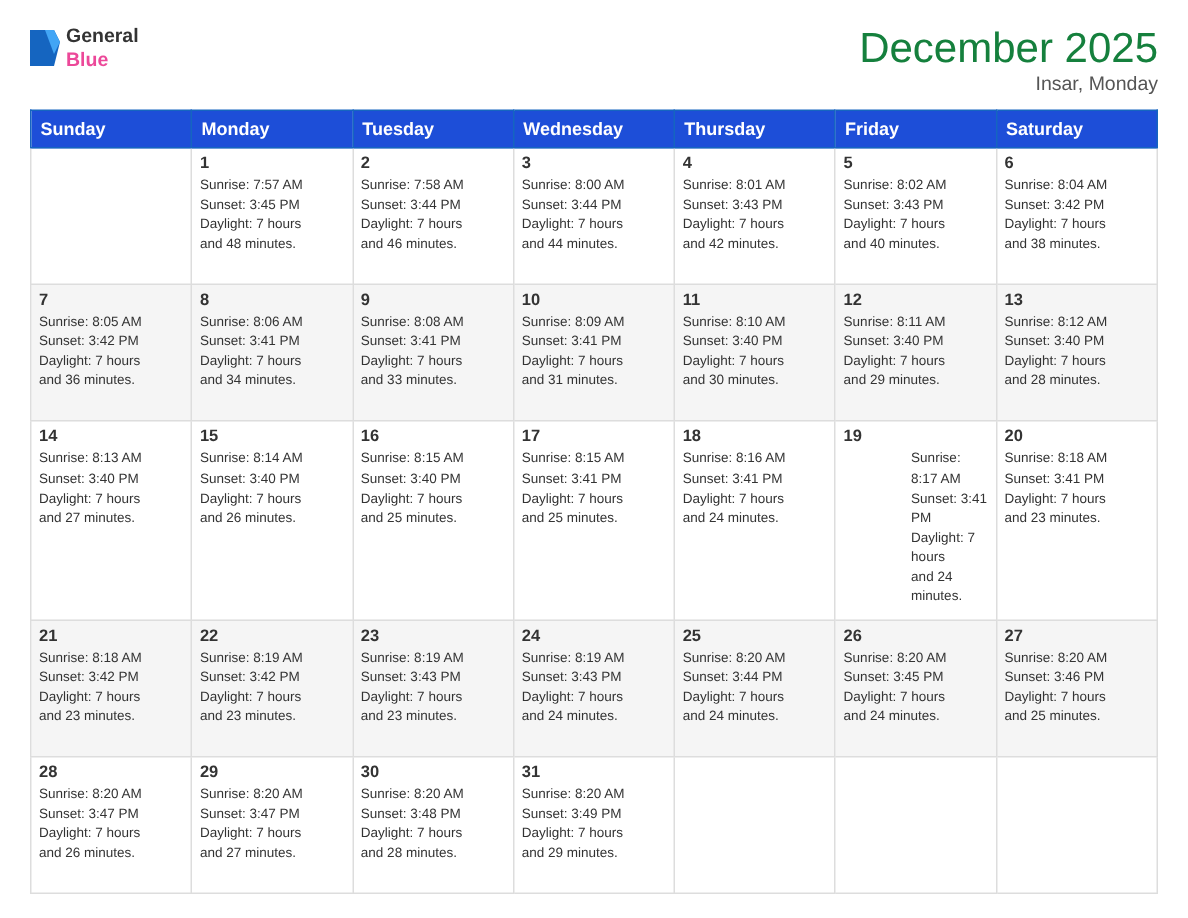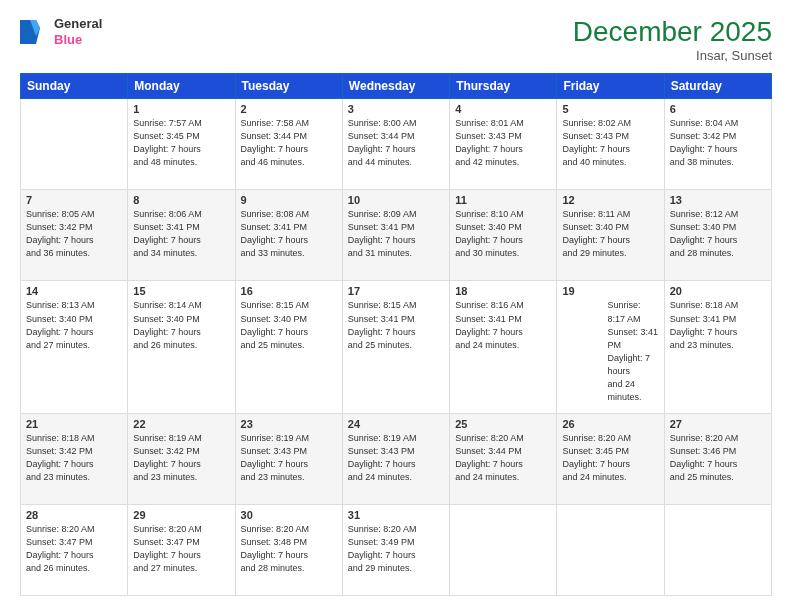--- a/index.html
+++ b/index.html
@@ -19,21 +19,21 @@
     }
     .header {
       display: flex;
       justify-content: space-between;
       align-items: flex-start;
       margin-bottom: 10px;
     }
     .logo {
       display: flex;
       align-items: center;
-      gap: 14px;
+      gap: 4px;
     }
     .logo-text {
       font-size: 13px;
       font-weight: bold;
       line-height: 1.2;
     }
     .logo-general { color: #333; }
     .logo-blue { color: #ec4899; }
     .logo-icon {
       width: 20px;
@@ -102,21 +102,21 @@
         <polygon points="0,0 16,0 20,8 16,24 0,24" fill="#1565c0"></polygon>
         <polygon points="10,0 16,0 20,8 16,16" fill="#42a5f5"></polygon>
       </svg>
       <div class="logo-text">
         <div class="logo-general">General</div>
         <div class="logo-blue">Blue</div>
       </div>
     </div>
     <div class="title-block">
       <div class="month-title">December 2025</div>
-      <div class="location">Insar, Sunset</div>
+      <div class="location">Insar, Monday</div>
     </div>
   </div>
 
   <table class="calendar">
     <thead>
       <tr>
       <th>Sunday</th>
           <th>Monday</th>
           <th>Tuesday</th>
           <th>Wednesday</th>

